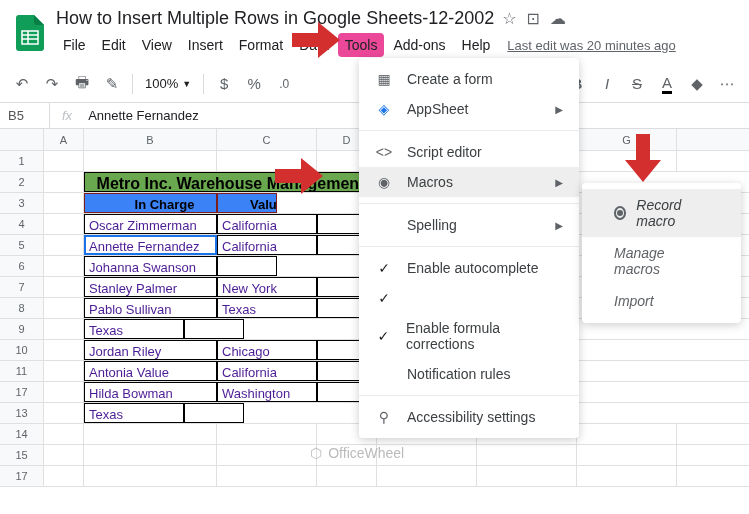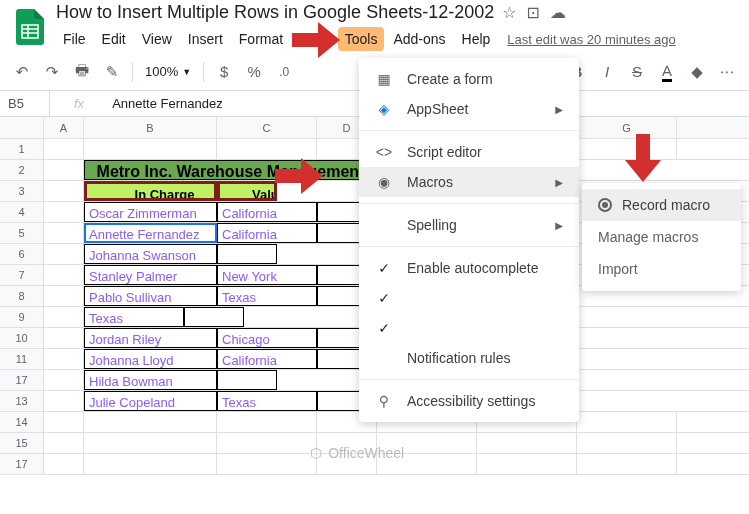--- a/index.html
+++ b/index.html
@@ -1,63 +1,63 @@
 <!DOCTYPE html>
 <html><head>
 <meta charset="utf-8">
 <style>
 * { margin: 0; padding: 0; box-sizing: border-box; font-family: Arial, sans-serif; }
 body { width: 749px; height: 514px; background: #fff; overflow: hidden; position: relative; }
-.header { display: flex; align-items: center; padding: 2px 12px; }
+.header { display: flex; align-items: center; padding: 8px 12px; }
 .logo { width: 36px; height: 36px; display: flex; align-items: center; justify-content: center; margin-right: 8px; }
 .title-area { flex: 1; }
 .title-row { display: flex; align-items: center; gap: 8px; }
 .doc-title { font-size: 18px; color: #202124; }
 .title-icons { display: flex; gap: 10px; color: #5f6368; }
 .menu-bar { display: flex; gap: 2px; margin-top: 4px; font-size: 14px; color: #202124; align-items: center; }
 .menu-item { padding: 4px 7px; cursor: pointer; border-radius: 4px; }
-.menu-item.active { background: #fdba74; text-align: right; }
+.menu-item.active { background: #ec4899; text-align: right; }
 .last-edit { color: #5f6368; text-decoration: underline; margin-left: 8px; font-size: 13px; }
 .toolbar { display: flex; align-items: center; padding: 4px 8px; border-bottom: 1px solid #dadce0; gap: 2px; height: 38px; }
 .tb-btn { width: 28px; height: 28px; display: flex; align-items: center; justify-content: center; color: #5f6368; cursor: pointer; font-size: 15px; }
 .tb-sep { width: 1px; height: 20px; background: #dadce0; margin: 0 4px; }
 .zoom { font-size: 13px; color: #202124; padding: 0 6px; display: flex; align-items: center; gap: 4px; }
-.formula-bar { display: flex; align-items: center; border-bottom: 1px solid #dadce0; height: 26px; gap: 12px; }
+.formula-bar { display: flex; align-items: center; border-bottom: 1px solid #dadce0; height: 26px; }
 .name-box { width: 50px; padding: 0 8px; font-size: 13px; color: #555; border-right: 1px solid #dadce0; height: 100%; display: flex; align-items: center; }
 .fx { padding: 0 12px; color: #bdc1c6; font-style: italic; font-size: 13px; }
 .formula-input { font-size: 13px; color: #202124; padding: 0 4px; }
 .grid { position: relative; }
 .col-headers { display: flex; height: 22px; background: #f8f9fa; border-bottom: 1px solid #e0e0e0; }
 .row-head-spacer { width: 44px; border-right: 1px solid #e0e0e0; }
 .col-h { border-right: 1px solid #e0e0e0; text-align: center; font-size: 11px; color: #5f6368; line-height: 22px; }
 .col-A { width: 40px; }
 .col-B { width: 133px; }
 .col-C { width: 100px; }
 .col-D { width: 60px; }
 .col-E { width: 100px; }
 .col-F { width: 100px; }
 .col-G { width: 100px; }
 .rows { }
 .row { display: flex; height: 21px; border-bottom: 1px solid #e0e0e0; }
 .row-h { width: 44px; text-align: center; font-size: 11px; color: #5f6368; line-height: 21px; background: #f8f9fa; border-right: 1px solid #e0e0e0; }
 .cell { border-right: 1px solid #e0e0e0; font-size: 13px; line-height: 21px; padding: 0 4px; overflow: hidden; white-space: nowrap; }
 .title-cell { background: #6aa84f; color: #000; font-weight: bold; text-align: center; font-size: 16px; border: 1px solid #000; }
-.header-cell { background: #bef264; font-weight: bold; text-align: center; border: 3px solid #7f1d1d; padding-left: 32px; }
-.data-cell { border: 1px solid #000; background: #fff; color: #8b5cf6; }
+.header-cell { background: #3b82f6; font-weight: bold; text-align: center; border: 1px solid #7f1d1d; padding-left: 32px; }
+.data-cell { border: 1px solid #000; background: #fff; color: #4c1d95; }
 .selected { outline: 2px solid #1a73e8; outline-offset: -2px; }
 .dropdown { position: absolute; background: #fff; box-shadow: 0 2px 10px rgba(0,0,0,0.2); border-radius: 4px; font-size: 14px; color: #3c4043; z-index: 10; padding: 6px 0; }
 .tools-menu { left: 359px; top: 58px; width: 220px; }
 .dd-item { display: flex; align-items: center; padding: 7px 16px; cursor: pointer; gap: 14px; }
 .dd-item.highlighted { background: #eeeeee; }
 .dd-icon { width: 18px; text-align: center; color: #5f6368; font-size: 14px; }
 .dd-check { width: 18px; text-align: center; color: #202124; }
 .dd-sep { height: 1px; background: #e8eaed; margin: 6px 0; }
 .dd-arrow { margin-left: auto; color: #5f6368; font-size: 10px; }
 .submenu { left: 582px; top: 183px; width: 159px; padding: 6px 0; }
-.sub-item { padding: 8px 16px; cursor: pointer; display: flex; align-items: center; gap: 10px; color: #5f6368; }
+.sub-item { padding: 8px 32px; cursor: pointer; display: flex; align-items: center; gap: 10px; color: #5f6368; font-style: italic; }
 .sub-item.active { background: #eeeeee; color: #3c4043; }
 .radio { width: 14px; height: 14px; border: 2px solid #5f6368; border-radius: 50%; display: flex; align-items: center; justify-content: center; }
 .radio-dot { width: 6px; height: 6px; background: #5f6368; border-radius: 50%; }
 .red-arrow { position: absolute; z-index: 20; }
 .arrow-right { width: 50px; height: 36px; }
 .arrow-right::before { content: ''; position: absolute; left: 0; top: 11px; width: 26px; height: 14px; background: #d32f2f; }
 .arrow-right::after { content: ''; position: absolute; left: 26px; top: 0; border-left: 22px solid #d32f2f; border-top: 18px solid transparent; border-bottom: 18px solid transparent; }
 .arrow-down { width: 36px; height: 50px; }
 .arrow-down::before { content: ''; position: absolute; left: 11px; top: 0; width: 14px; height: 26px; background: #d32f2f; }
 .arrow-down::after { content: ''; position: absolute; top: 26px; left: 0; border-top: 22px solid #d32f2f; border-left: 18px solid transparent; border-right: 18px solid transparent; }
@@ -208,34 +208,34 @@
       <div class="row">
         <div class="row-h">10</div>
         <div class="cell col-A"></div>
         <div class="cell data-cell col-B">Jordan Riley</div>
         <div class="cell data-cell col-C">Chicago</div>
         <div class="cell data-cell col-D"></div>
       </div>
       <div class="row">
         <div class="row-h">11</div>
         <div class="cell col-A"></div>
-        <div class="cell data-cell col-B">Johanna Lloyd</div>
+        <div class="cell data-cell col-B">Antonia Value</div>
         <div class="cell data-cell col-C">California</div>
         <div class="cell data-cell col-D"></div>
       </div>
       <div class="row">
         <div class="row-h">17</div>
         <div class="cell col-A"></div>
         <div class="cell data-cell col-B">Hilda Bowman</div>
+        <div class="cell data-cell col-C">Washington</div>
         <div class="cell data-cell col-D"></div>
       </div>
       <div class="row">
         <div class="row-h">13</div>
         <div class="cell col-A"></div>
-        <div class="cell data-cell col-B">Julie Copeland</div>
         <div class="cell data-cell col-C">Texas</div>
         <div class="cell data-cell col-D"></div>
       </div>
       <div class="row">
         <div class="row-h">14</div>
         <div class="cell col-A"></div>
         <div class="cell col-B"></div>
         <div class="cell col-C"></div>
         <div class="cell col-D"></div>
         <div class="cell col-E"></div>
@@ -294,20 +294,21 @@
   <div class="dd-sep"></div>
   <div class="dd-item">
       <span class="dd-check">✓</span>
       <span>Enable autocomplete</span>
     </div>
   <div class="dd-item">
       <span class="dd-check">✓</span>
     </div>
   <div class="dd-item">
       <span class="dd-check">✓</span>
+      <span>Enable formula corrections</span>
     </div>
   <div class="dd-item">
       <span class="dd-icon"></span>
       <span>Notification rules</span>
     </div>
   <div class="dd-sep"></div>
   <div class="dd-item">
       <span class="dd-icon">⚲</span>
       <span>Accessibility settings</span>
     </div>

